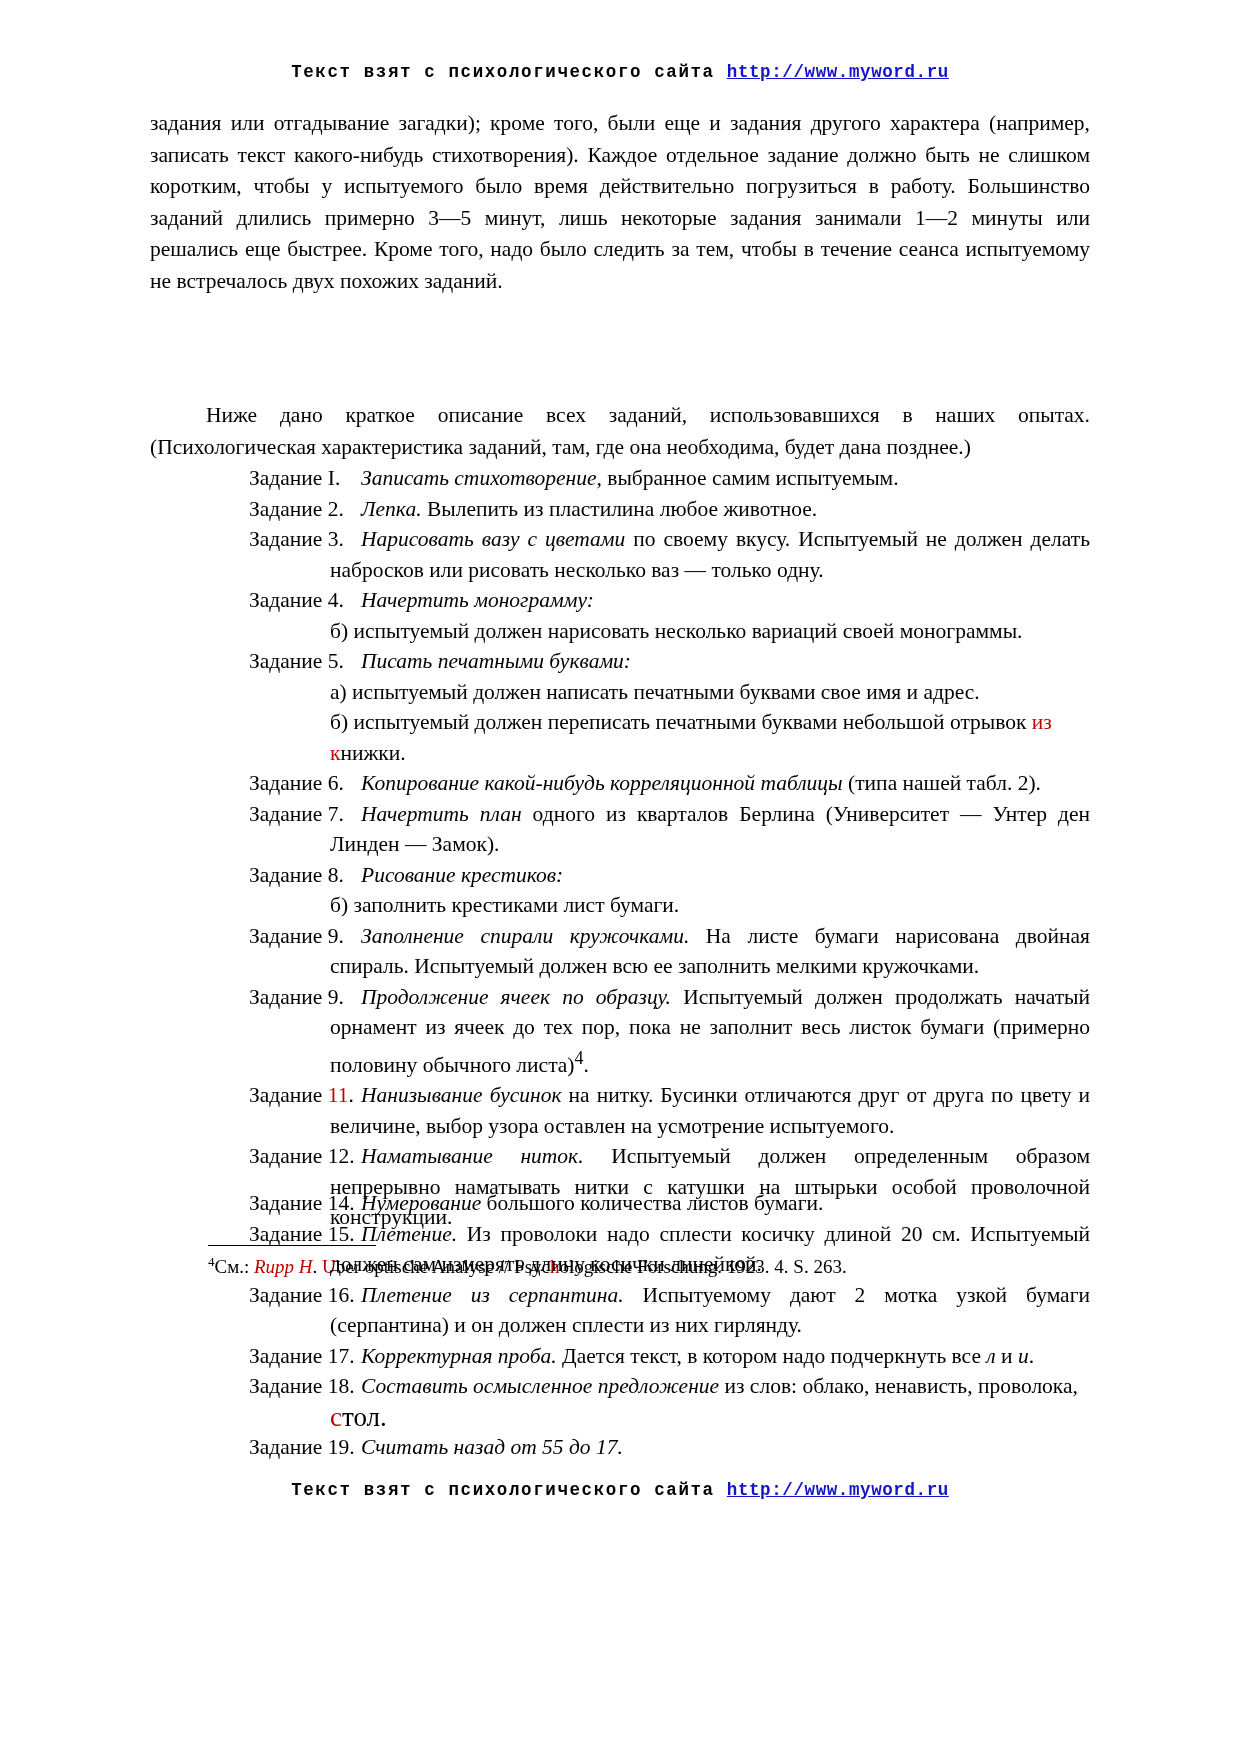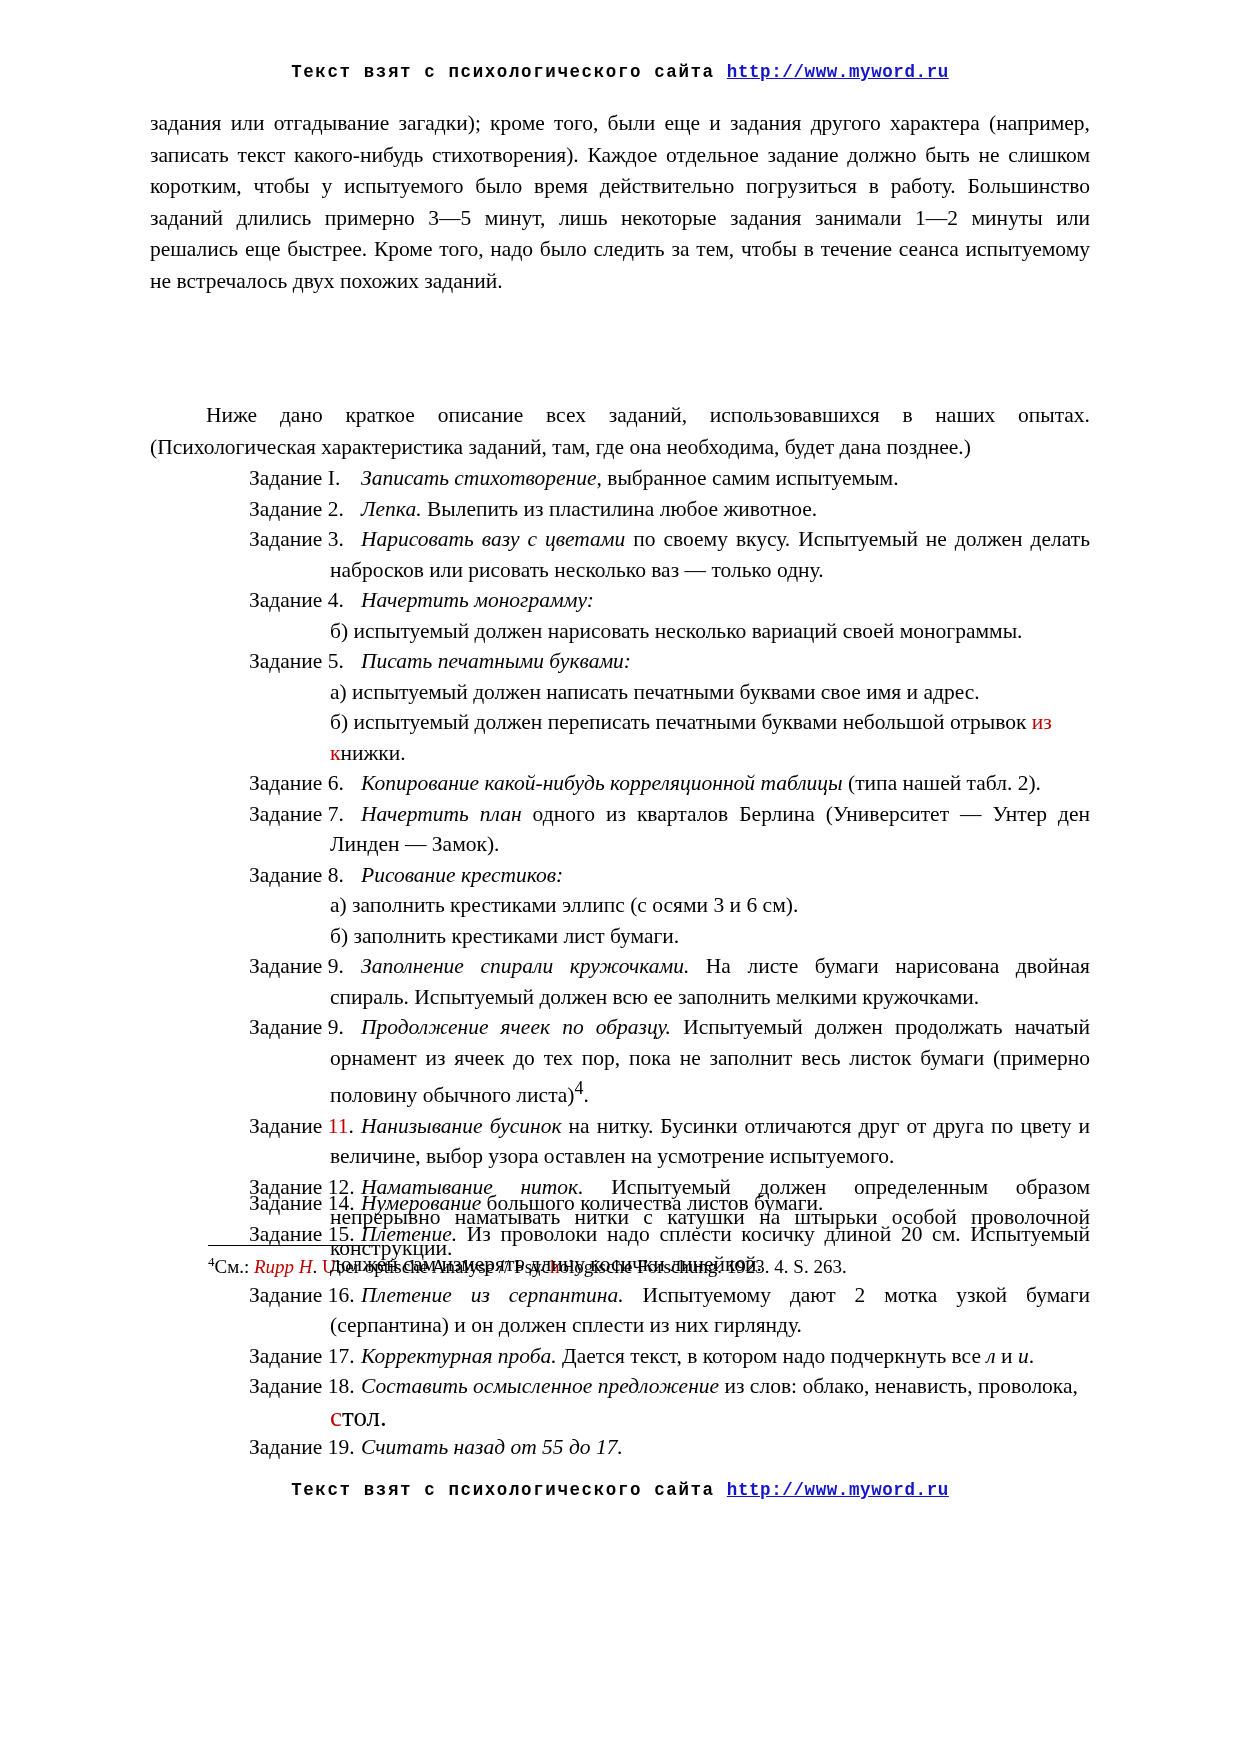--- a/index.html
+++ b/index.html
@@ -172,21 +172,20 @@
       <span class="lbl">Задание 6.</span><i>Копирование какой-нибудь корреляционной таблицы</i><span> (типа нашей табл. 2).</span>
     </p>
 
     <p class="task">
       <span class="lbl">Задание 7.</span><i>Начертить план</i><span> одного из кварталов Берлина (Университет — Унтер ден Линден — Замок).</span>
     </p>
 
     <p class="task">
       <span class="lbl">Задание 8.</span><i>Рисование крестиков:</i>
     </p>
-    <p class="sub">а)  заполнить крестиками эллипс (с осями 3 и 6 см).</p>
     <p class="sub">б)  заполнить крестиками лист бумаги.</p>
 
     <p class="task">
       <span class="lbl">Задание 9.</span><i>Заполнение спирали кружочками.</i><span> На листе бумаги нарисована двойная спираль. Испытуемый должен всю ее заполнить мелкими кружочками.</span>
     </p>
 
     <p class="task">
       <span class="lbl">Задание 9.</span><i>Продолжение ячеек по образцу.</i><span> Испытуемый должен продолжать начатый орнамент из ячеек до тех пор, пока не заполнит весь листок бумаги (примерно половину обычного листа)</span><sup>4</sup><span>.</span>
     </p>
 

